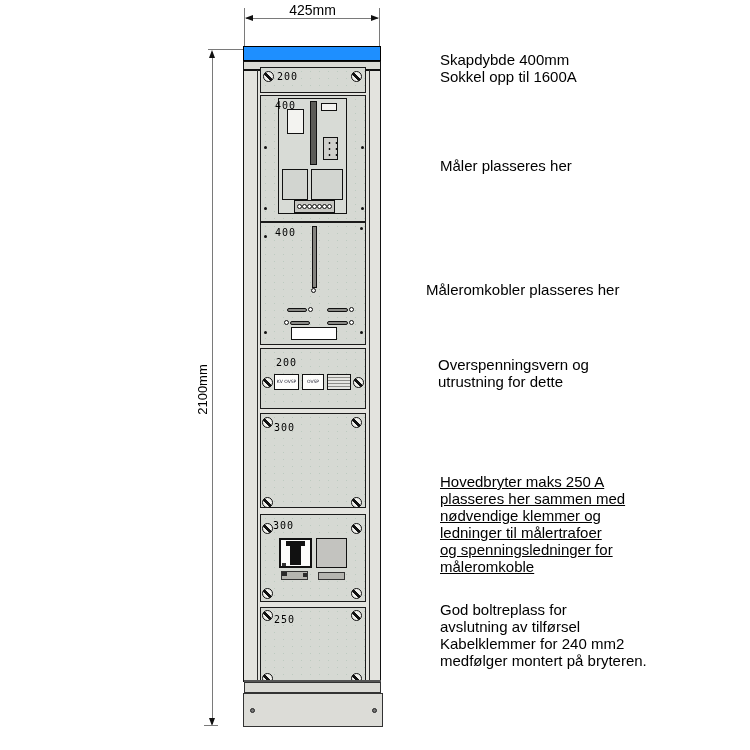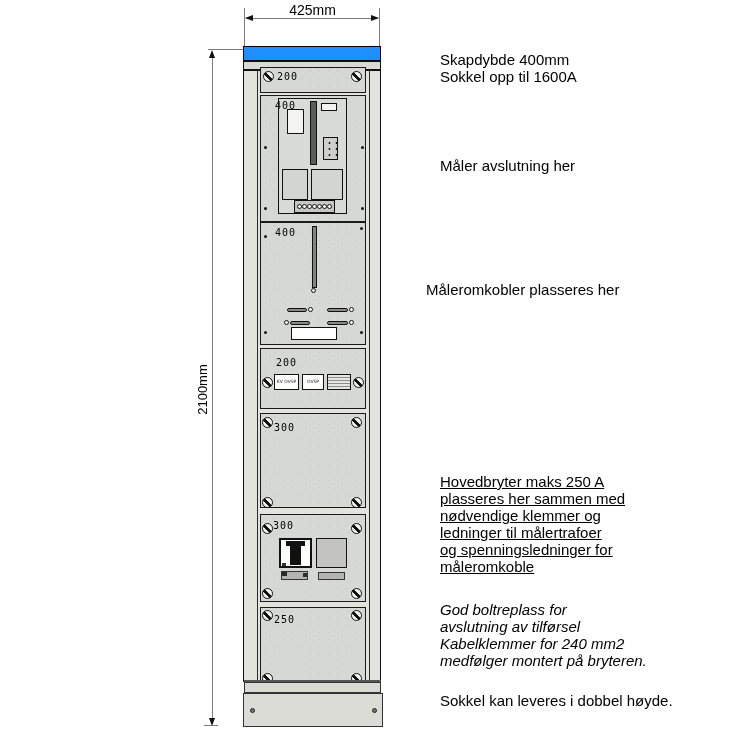--- a/index.html
+++ b/index.html
@@ -176,27 +176,28 @@
 
   <div class="sokkel-edge"></div>
   <div class="sokkel-band1"></div>
   <div class="sokkel-band2">
     <div class="sokkel-screw" style="left:6px; top:14px;"></div>
     <div class="sokkel-screw" style="left:128px; top:14px;"></div>
   </div>
 
   <div class="note" style="top:51px;">Skapdybde 400mm
 Sokkel opp til 1600A</div>
-  <div class="note" style="top:157px;">Måler avslutning her</div>
+  <div class="note" style="top:157px;">Måler plasseres her</div>
   <div class="note" style="top:281px; left:426px;">Måleromkobler plasseres her</div>
+  <div class="note" style="top:356px; left:438px;">Overspenningsvern og
+utrustning for dette</div>
   <div class="note" style="top:473px;text-decoration:underline;">Hovedbryter maks 250 A
 plasseres her sammen med
 nødvendige klemmer og
 ledninger til målertrafoer
 og spenningsledninger for
 måleromkoble</div>
-  <div class="note" style="top:601px;font-style:italic;">God boltreplass for
+  <div class="note" style="top:601px;">God boltreplass for
 avslutning av tilførsel
 Kabelklemmer for 240 mm2
 medfølger montert på bryteren.</div>
-  <div class="note" style="top:692px;">Sokkel kan leveres i dobbel høyde.</div>
 
 </div>
 
 </body></html>

